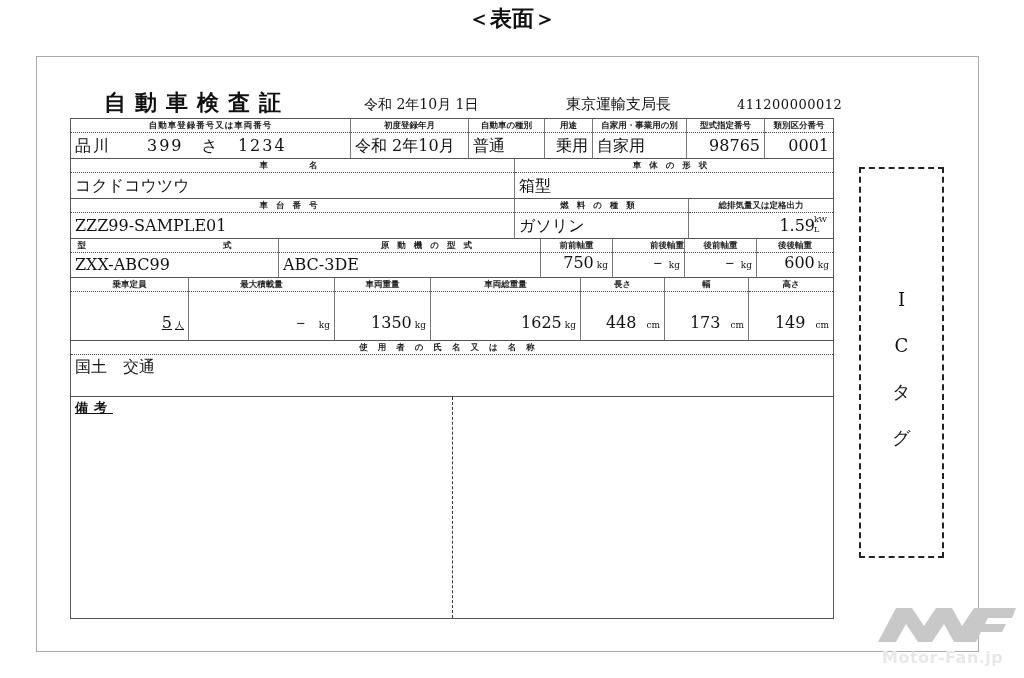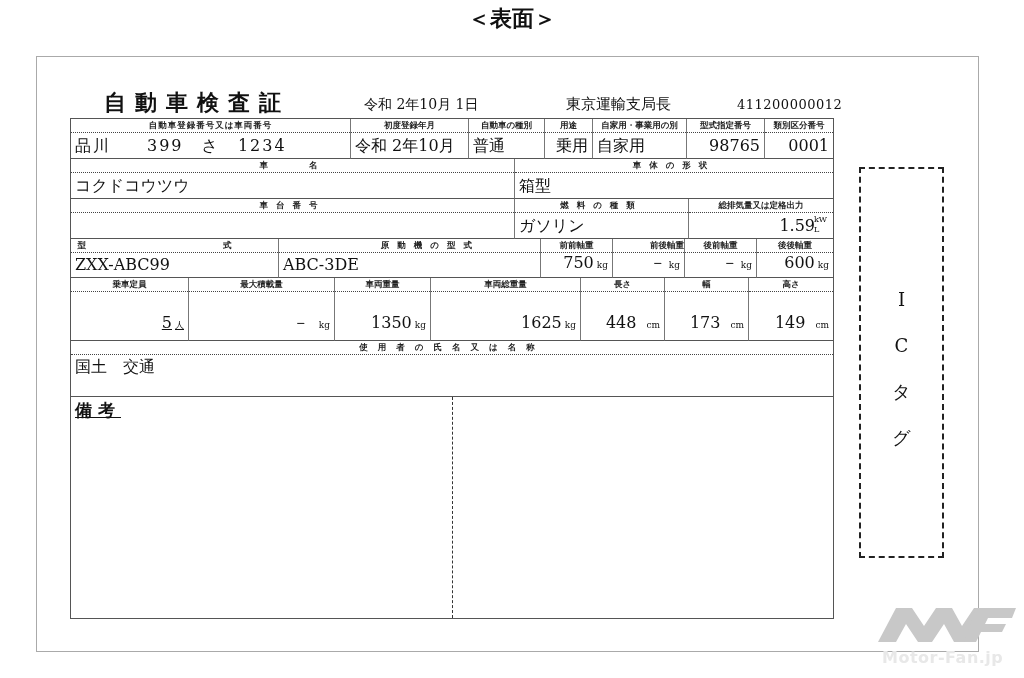--- a/index.html
+++ b/index.html
@@ -22,21 +22,21 @@
   .cell { position: absolute; border-right: 1px solid #777; border-bottom: 1.5px solid #555; overflow: hidden; }
   .cell.nr { border-right: none; }
   .lbl { position: absolute; left: 0; right: 0; top: 0; height: 14px; border-bottom: 1px dotted #444;
     font-family: "DejaVu Sans", "Liberation Sans", sans-serif; font-size: 8.5px; font-weight: bold;
     text-align: center; line-height: 13px; letter-spacing: 1px; color: #222; }
   .lbl.wide { letter-spacing: 8px; }
   .val { position: absolute; left: 4px; right: 4px; bottom: 1px; font-size: 16px; line-height: 22px; white-space: nowrap; }
   .val.r { text-align: right; }
   .unit { font-size: 9px; margin-left: 3px; }
 
-  .remarks-title { position: absolute; left: 4px; top: 2px; font-size: 17px; font-weight: bold; text-decoration: underline; letter-spacing: 6px; }
+  .remarks-title { position: absolute; left: 4px; top: 2px; font-size: 13px; font-weight: bold; text-decoration: underline; letter-spacing: 6px; }
   .remarks-text { position: absolute; left: 4px; top: 24px; font-size: 15px; }
   .remarks-div { position: absolute; left: 381px; top: 0; bottom: 0; border-left: 1.5px dashed #333; }
 
   .ic { position: absolute; left: 859px; top: 167px; width: 85px; height: 391px; border: 2px dashed #222; }
   .ic-text { position: absolute; left: 0; right: 0; top: 108px; text-align: center; font-size: 18px; line-height: 46px; }
 
   .wm { position: absolute; left: 878px; top: 598px; width: 140px; height: 48px; }
   .wm-text { position: absolute; left: 882px; top: 648px; font-family: "DejaVu Sans", "Liberation Sans", sans-serif;
     font-size: 16px; font-weight: bold; color: #e8e8e8; letter-spacing: 0.5px; }
 </style>
@@ -87,20 +87,21 @@
     <div class="lbl wide">車　　名</div>
     <div class="val">コクドコウツウ</div>
   </div>
   <div class="cell nr" style="left:444px;top:40px;width:318px;height:40px;">
     <div class="lbl wide">車体の形状</div>
     <div class="val">箱型</div>
   </div>
 
   <div class="cell" style="left:0;top:80px;width:444px;height:40px;">
     <div class="lbl wide">車台番号</div>
+    <div class="val">ZZZ99-SAMPLE01</div>
   </div>
   <div class="cell" style="left:444px;top:80px;width:174px;height:40px;">
     <div class="lbl wide">燃料の種類</div>
     <div class="val">ガソリン</div>
   </div>
   <div class="cell nr" style="left:618px;top:80px;width:144px;height:40px;">
     <div class="lbl" style="letter-spacing:0;">総排気量又は定格出力</div>
     <div class="val r" style="right:18px;">1.59</div>
     <div style="position:absolute;right:6px;top:16px;font-size:8px;line-height:10px;">
       <div>kW</div>

